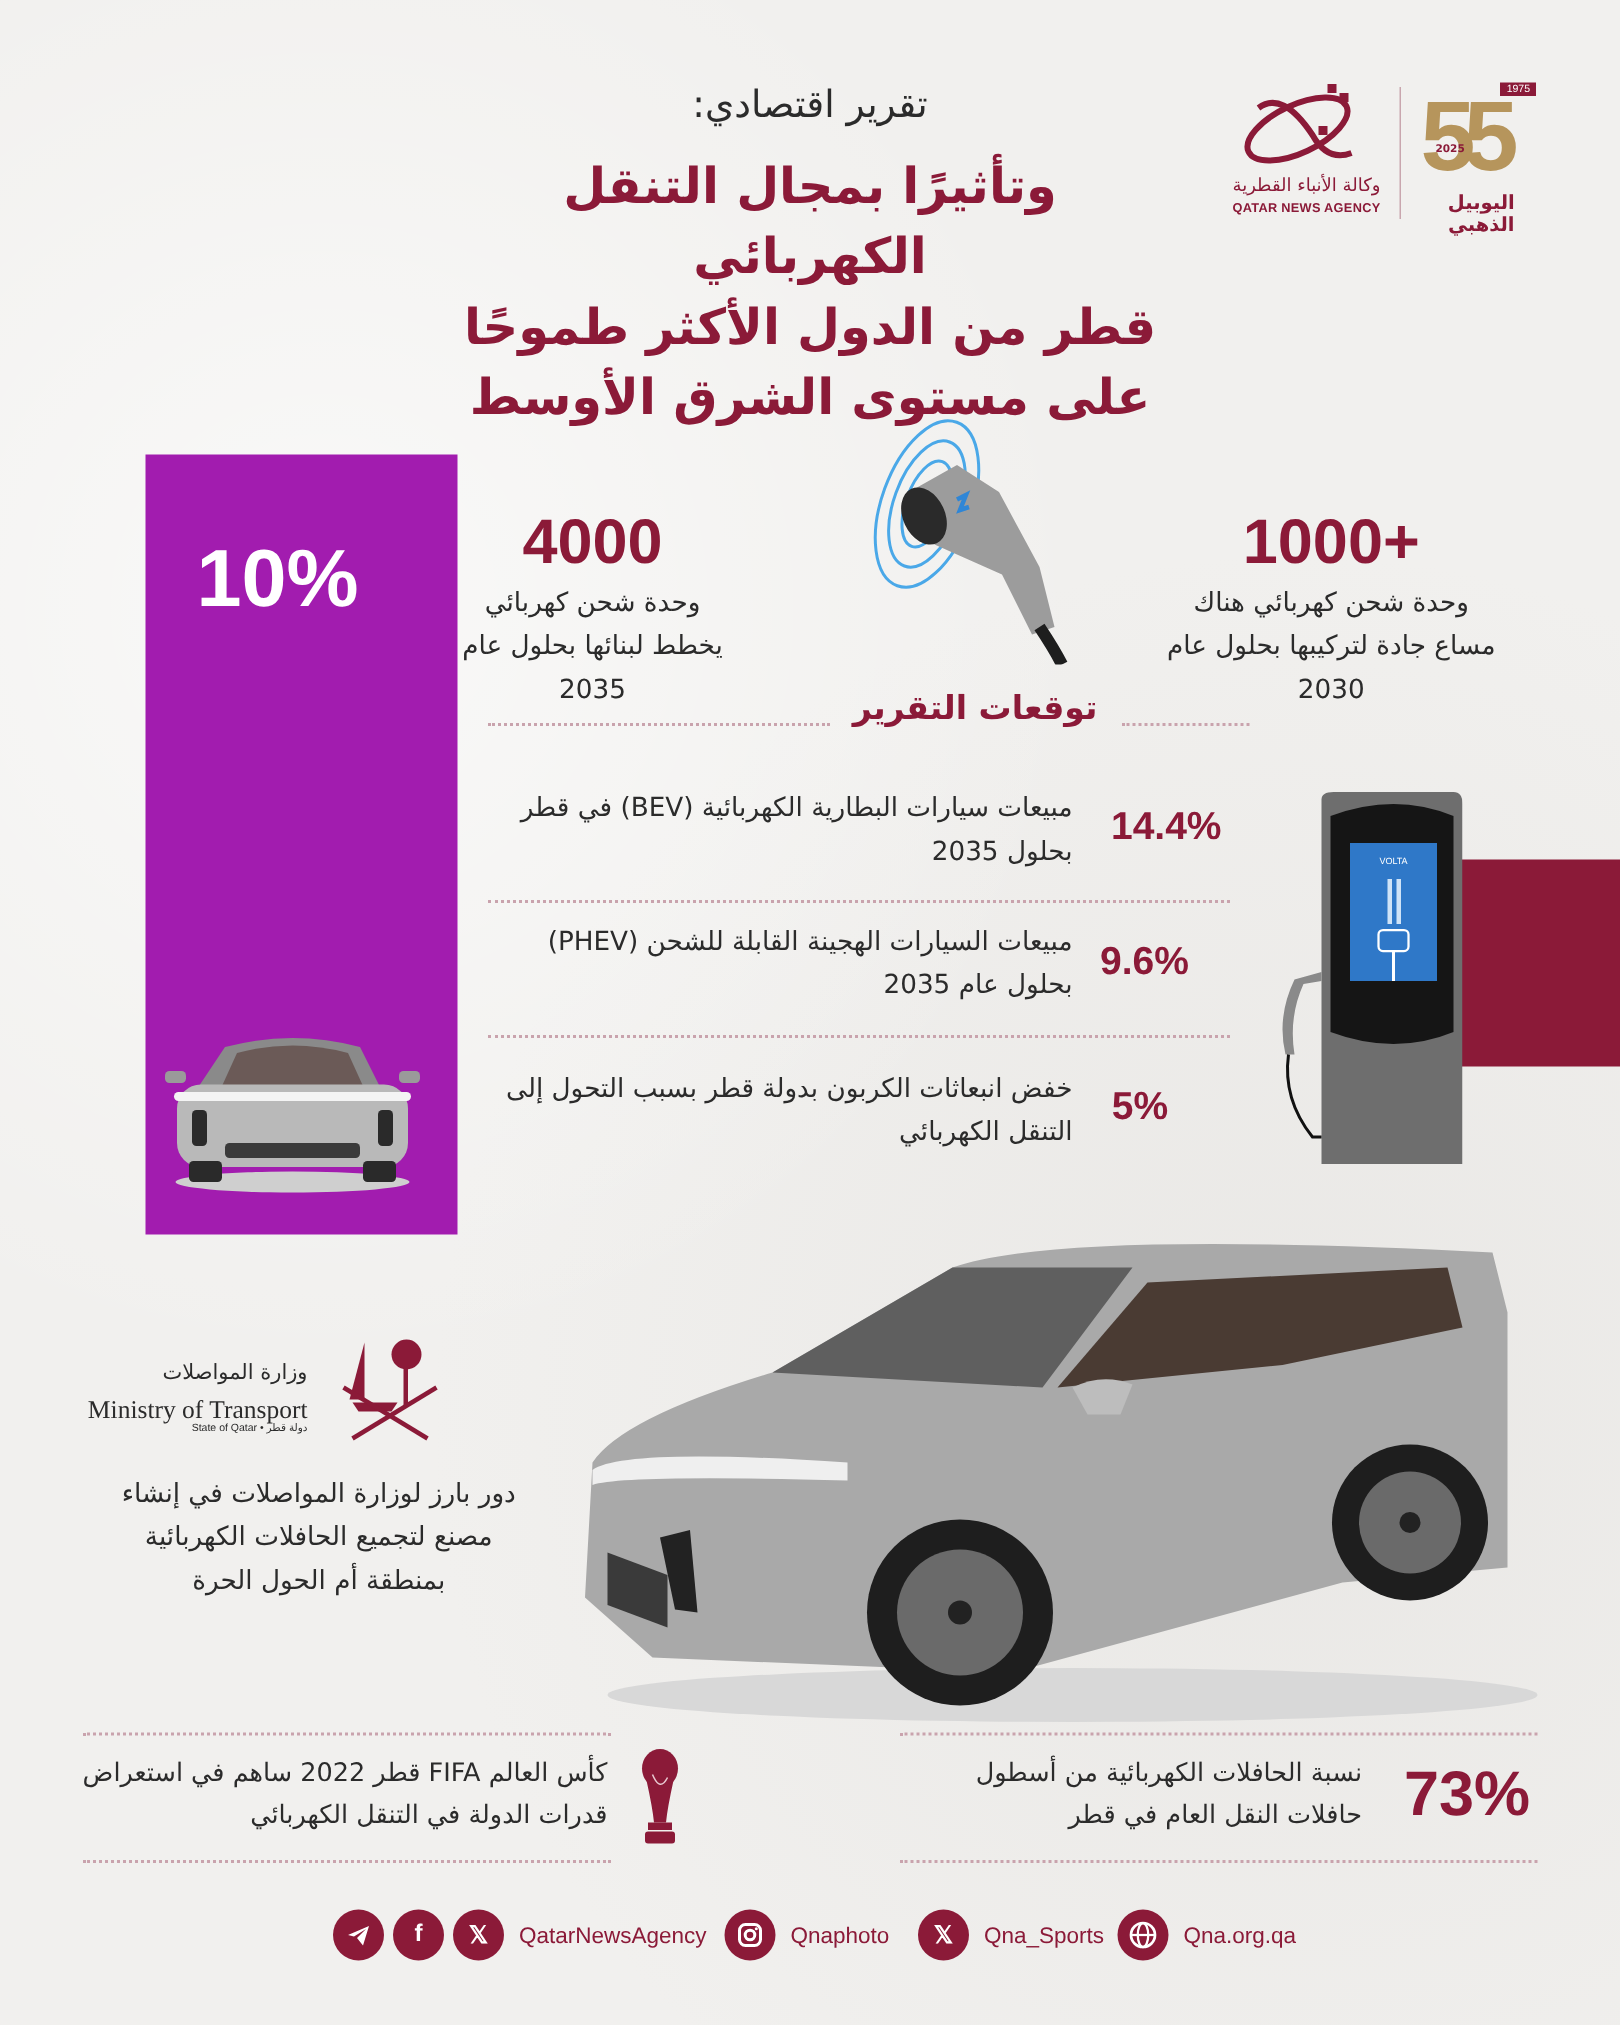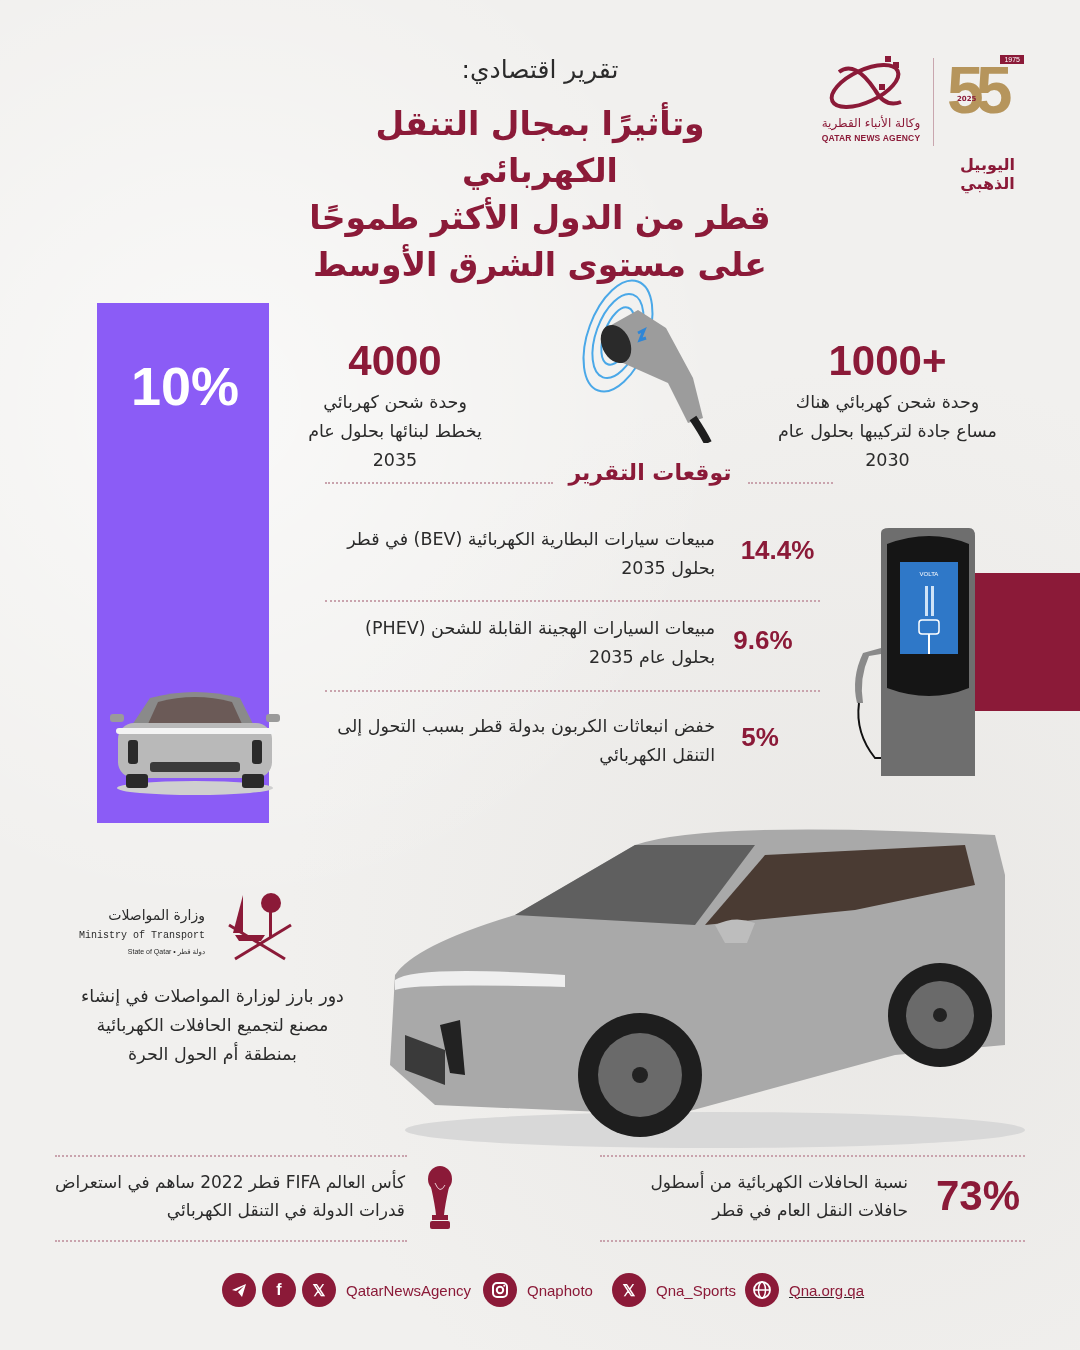--- a/index.html
+++ b/index.html
@@ -18,28 +18,28 @@
 
   
   .logo-qna { left: 815px; top: 50px; width: 120px; height: 100px; }
   .logo-qna .en { position:absolute; left:0; top:83px; width:112px; text-align:center; font-size:8.5px; font-weight:bold; color:#8b1a38; letter-spacing:0.2px; font-family:Liberation Sans, sans-serif;}
   .logo-qna .ar { position:absolute; left:0; top:66px; width:112px; text-align:center; font-size:12px; color:#8b1a38; direction:rtl;}
   .logo-divider { left: 933px; top: 58px; width: 1px; height: 88px; background:#c9a6ae; }
   .logo-jubilee { left: 945px; top: 55px; width: 85px; height: 95px; }
   .logo-jubilee .tag { position:absolute; right:6px; top:0; background:#8b1a38; color:#fff; font-size:7px; padding:1px 4px; font-family:"Liberation Sans",sans-serif; }
   .logo-jubilee .num { position:absolute; left:2px; top:2px; font-size:66px; font-weight:bold; color:#b6955c; font-family:"Liberation Sans",sans-serif; letter-spacing:-8px; line-height:1;}
   .logo-jubilee .yr { position:absolute; left:12px; top:40px; font-size:7px; color:#8b1a38; font-weight:bold; }
-  .logo-jubilee .ar { position:absolute; left:0; top:73px; width:85px; font-size:16px; color:#8b1a38; direction:rtl; text-align:center; font-weight:bold;margin-top:27px;}
+  .logo-jubilee .ar { position:absolute; left:0; top:73px; width:85px; font-size:13px; color:#8b1a38; direction:rtl; text-align:center; font-weight:bold;}
 
   
   .subtitle { left: 340px; top: 55px; width: 400px; font-size: 25px; color:#2b2b2b; }
   .title { left: 300px; top: 100px; width: 480px; font-size: 33px; font-weight: bold; color:#8b1a38; line-height: 47px; }
 
   
-  .panel-left { left: 97px; top: 303px; width: 172px; height: 520px; background: #8b5cf6; }
+  .panel-left { left: 97px; top: 303px; width: 208px; height: 520px; background: #a21caf; }
   .panel-left .big { position:absolute; top:52px; left:0; width:176px; text-align:center; color:#fff; font-size:54px; font-weight:bold; font-family:"Liberation Sans",sans-serif; direction:ltr;}
   .panel-left .desc { position:absolute; top:135px; left:8px; width:160px; color:#fff; font-size:17.5px; line-height:29.5px; direction:rtl; text-align:center; }
   .car-front { left: 110px; top: 678px; width: 170px; height: 118px; }
 
   
   .stat { text-align:center; direction:rtl; }
   .stat .num { font-size: 42px; font-weight: bold; color:#8b1a38; font-family:"Liberation Sans",sans-serif; direction:ltr; line-height:1;margin-top:38px; }
   .stat .txt { font-size: 17.5px; line-height: 29px; margin-top: 6px; color:#2b2b2b; }
   .stat-4000 { left: 300px; top: 302px; width: 190px; }
   .stat-1000 { left: 775px; top: 302px; width: 225px; }
@@ -52,21 +52,21 @@
   .row-text { direction: rtl; text-align: right; font-size: 17.5px; line-height: 29px; color:#2b2b2b; }
   .row-pct { font-size: 26px; font-weight: bold; color:#8b1a38; font-family:"Liberation Sans",sans-serif; direction:ltr; text-align:center;}
 
   
   .band-right { left: 973px; top: 573px; width: 107px; height: 138px; background:#8b1a38; }
   .charger { left: 845px; top: 528px; width: 130px; height: 250px; }
 
   
   .ministry { left: 85px; top: 885px; width: 210px; height: 80px; }
   .ministry .ar { position:absolute; right:90px; top:22px; font-size:14px; direction:rtl; color:#2b2b2b; }
-  .ministry .en { position:absolute; right:90px; top:45px; font-size:10px; color:#2b2b2b; font-family:Liberation Mono, monospace; white-space:nowrap;margin-left:24px;}
+  .ministry .en { position:absolute; right:90px; top:45px; font-size:17px; color:#2b2b2b; font-family:Liberation Serif, serif; white-space:nowrap;margin-left:24px;}
   .ministry .state { position:absolute; right:90px; top:63px; font-size:7px; color:#2b2b2b; font-family:"Liberation Sans",sans-serif; white-space:nowrap;}
   .ministry-text { left: 70px; top: 982px; width: 285px; font-size: 17.5px; line-height: 29px; direction:rtl; text-align:center; color:#2b2b2b; }
 
   .car-main { left: 375px; top: 815px; width: 660px; height: 335px; }
 
   
   .bottom-pct { left: 928px; top: 1172px; width: 100px; font-size: 42px; font-weight:bold; color:#8b1a38; font-family:"Liberation Sans",sans-serif; direction:ltr; text-align:center;}
   .bottom-text-right { left: 600px; top: 1168px; width: 308px; direction:rtl; text-align:right; font-size: 17px; line-height: 28px; }
   .bottom-text-left { left: 55px; top: 1168px; width: 350px; direction:rtl; text-align:right; font-size: 17px; line-height: 28px; }
   .trophy { left: 425px; top: 1165px; width: 30px; height: 65px; }
@@ -248,21 +248,21 @@
         <circle cx="9" cy="9" r="3.2" fill="none" stroke="#fff" stroke-width="2"></circle>
         <circle cx="13.2" cy="4.8" r="1" fill="#fff"></circle>
       </svg>
   </div>
   <span class="handle">Qnaphoto</span>
 </div>
 <div class="abs social" style="left:612px;">
   <div class="circ">𝕏</div>
   <span class="handle">Qna_Sports</span>
 </div>
-<div class="abs social" style="left:745px;text-decoration:underline;">
+<div class="abs social" style="left:745px;">
   <div class="circ">
     <svg width="20" height="20" viewBox="0 0 20 20">
         <circle cx="10" cy="10" r="8" fill="none" stroke="#fff" stroke-width="1.8"></circle>
         <ellipse cx="10" cy="10" rx="3.5" ry="8" fill="none" stroke="#fff" stroke-width="1.5"></ellipse>
         <line x1="2" y1="10" x2="18" y2="10" stroke="#fff" stroke-width="1.5"></line>
       </svg>
   </div>
   <span class="handle">Qna.org.qa</span>
 </div>
 

